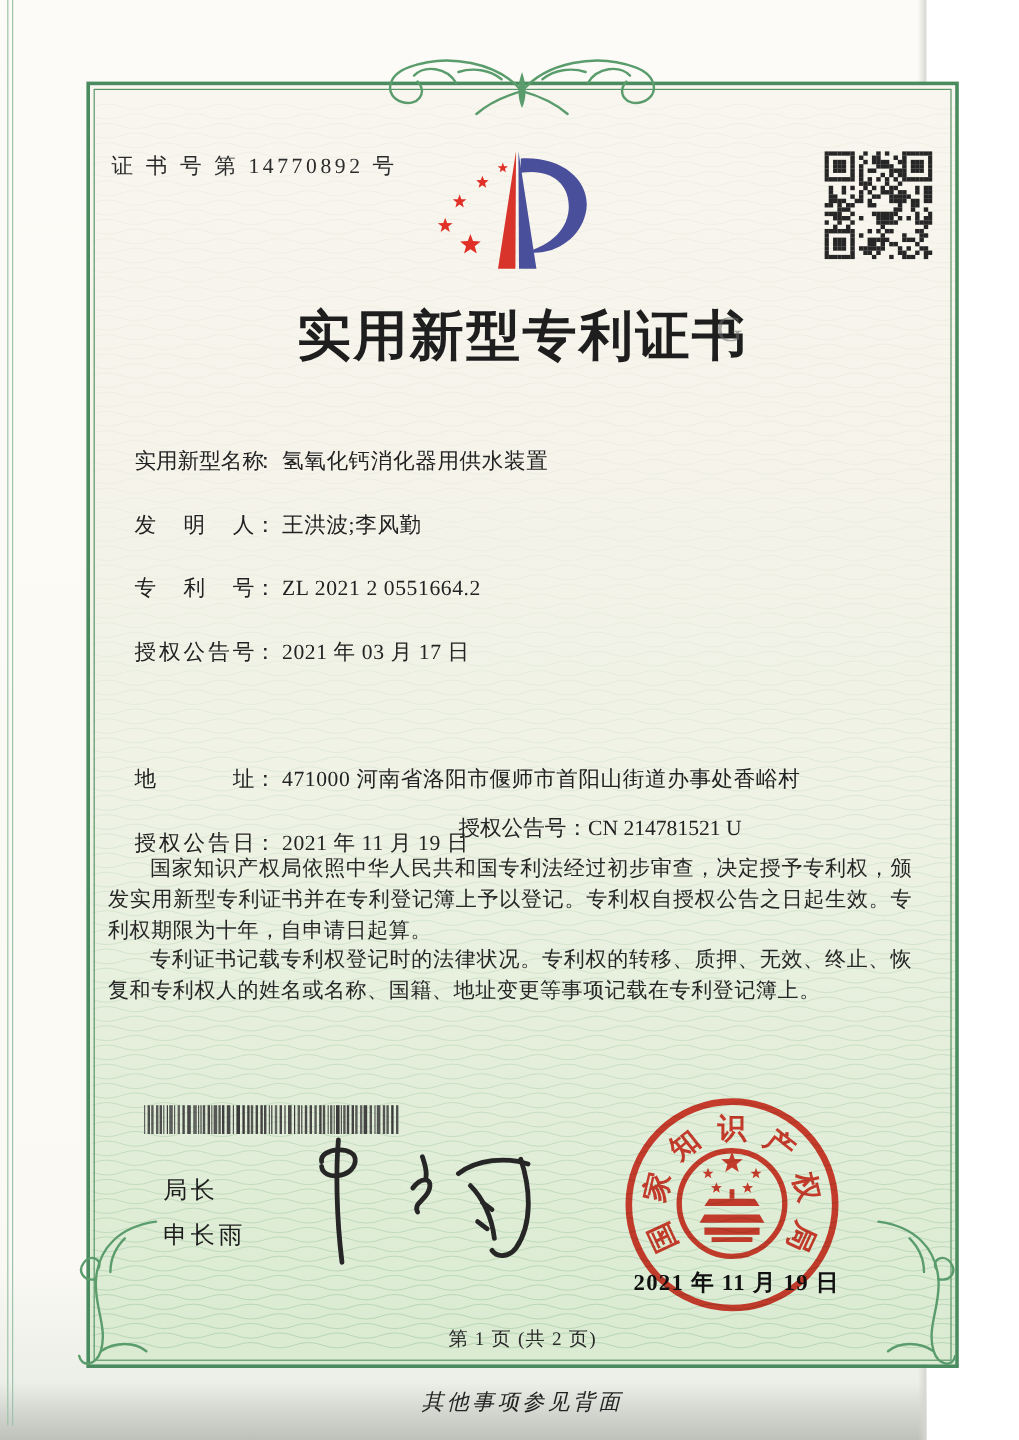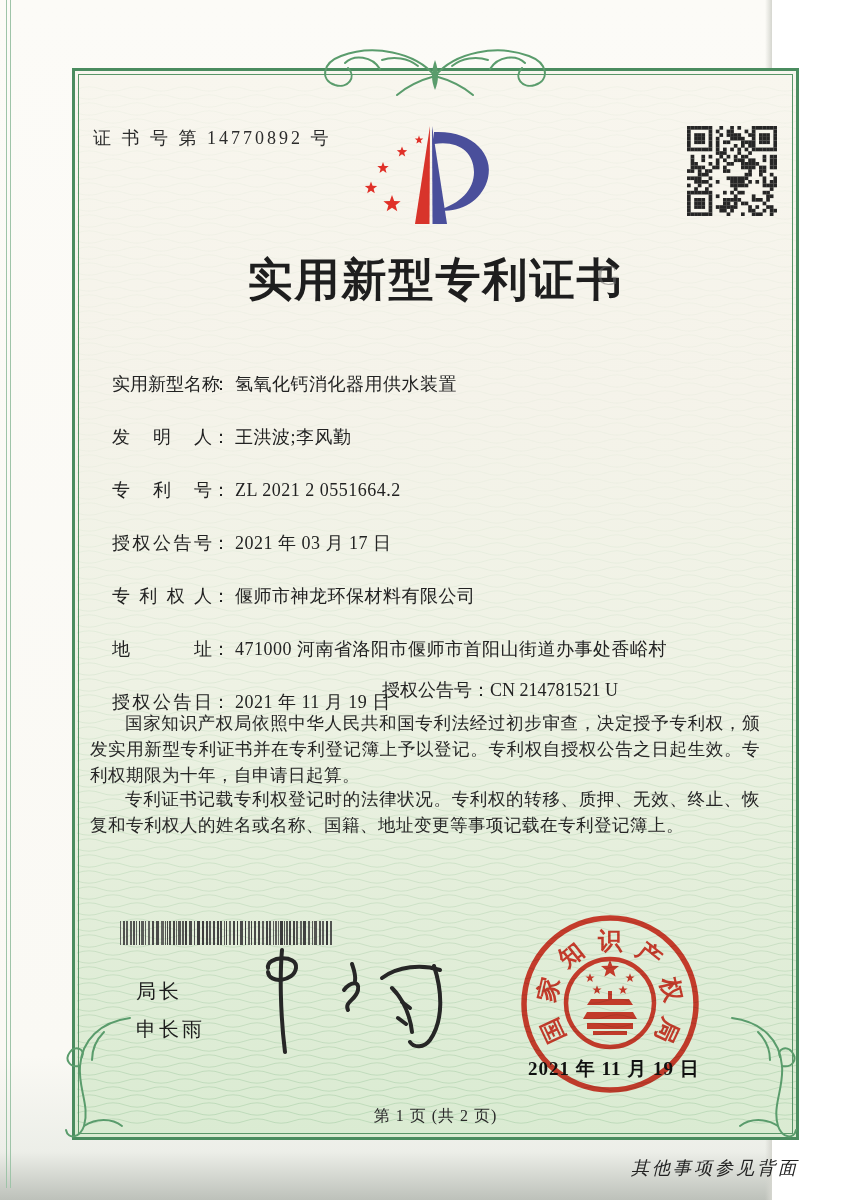--- a/index.html
+++ b/index.html
@@ -32,21 +32,21 @@
   
   .para{position:absolute;left:90px;width:670px;font-size:17.5px;line-height:26px;
      text-align:justify;text-indent:2em;color:#262626;letter-spacing:.5px;}
   .p1{top:710px}.p2{top:786px}
   
   .signoff{font-size:20px;letter-spacing:3px;color:#1d1d1d;}
   .so-title{left:136px;top:978px;}
   .so-name{left:136px;top:1016px;}
   .seal-date{left:528px;top:1056px;font-size:19px;letter-spacing:1px;color:#101010;font-weight:bold;}
   .page-info{left:72px;top:1106px;width:727px;text-align:center;font-size:16px;color:#2a2a2a;letter-spacing:1px;}
-  .back-note{left:72px;top:1156px;width:727px;text-align:right;font-size:18px;color:#222;letter-spacing:3px;font-style:italic;}
+  .back-note{left:72px;top:1156px;width:727px;text-align:center;font-size:18px;color:#222;letter-spacing:3px;font-style:italic;}
   svg{display:block;}
   .seal-svg{mix-blend-mode:multiply;opacity:.95;}
 </style>
 </head>
 <body>
 
 <div class="page">
 
   <div class="abs edge-green"></div>
   <div class="abs edge-right"></div>
@@ -538,23 +538,20 @@
   </div>
   <div class="frow r1">
     <span class="flabel">发明人</span><span>：</span><span class="fvalue">王洪波;李风勤</span>
   </div>
   <div class="frow r2">
     <span class="flabel">专利号</span><span>：</span><span class="fvalue">ZL 2021 2 0551664.2</span>
   </div>
   <div class="frow r3">
     <span class="flabel">授权公告号</span><span>：</span><span class="fvalue">2021 年 03 月 17 日</span>
   </div>
-  <div class="frow r4">
-    <span class="flabel">专利权人</span><span>：</span><span class="fvalue">偃师市神龙环保材料有限公司</span>
-  </div>
   <div class="frow r5">
     <span class="flabel">地址</span><span>：</span><span class="fvalue">471000 河南省洛阳市偃师市首阳山街道办事处香峪村</span>
   </div>
   <div class="frow r6">
     <span class="flabel">授权公告日</span><span>：</span><span class="fvalue">2021 年 11 月 19 日</span>
     <span class="fextra">
       <span>授权公告号</span><span>：</span><span>CN 214781521 U</span>
     </span>
   </div>
 

